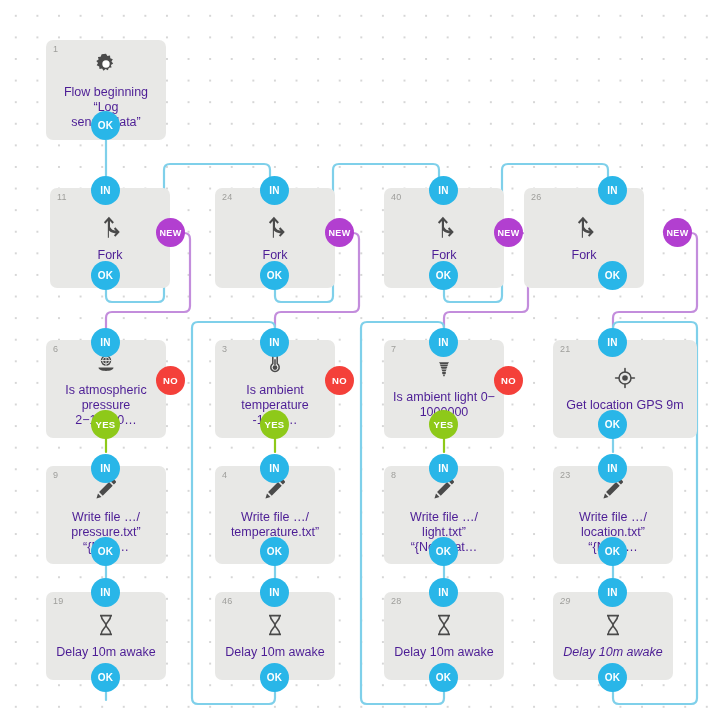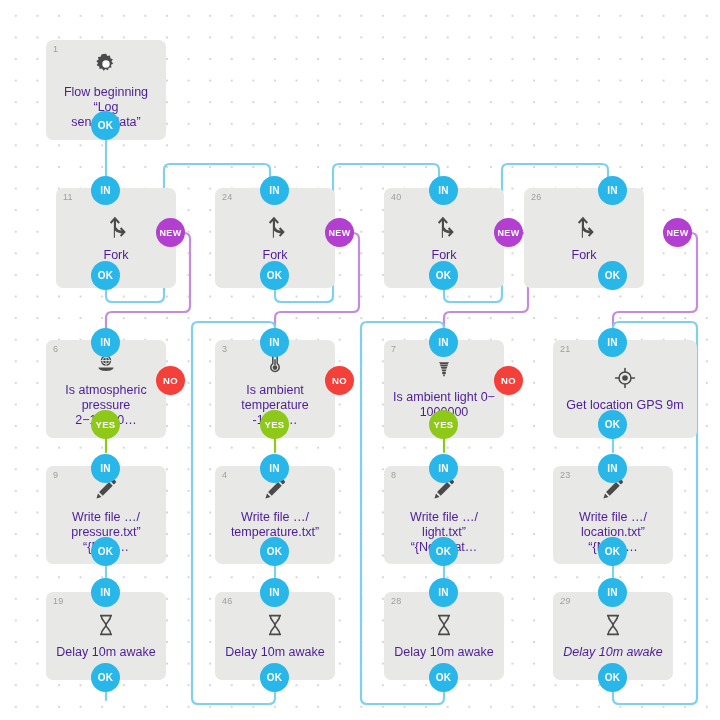--- a/index.html
+++ b/index.html
@@ -110,21 +110,21 @@
             <path fill="#4a4a4a" d="M12 2.6l1.3 2.1 2.4-.55.3 2.45 2.3.95-1.25 2.1 1.6 1.9-2.1 1.3.55 2.4-2.45.3-.95 2.3-2.1-1.25-1.9 1.6-1.3-2.1-2.4.55-.3-2.45-2.3-.95 1.25-2.1-1.6-1.9 2.1-1.3-.55-2.4 2.45-.3.95-2.3z"></path>
             <circle cx="12" cy="12" r="3.4" fill="#ffffff"></circle>
           </svg>
       </span>
       <span class="ntext">Flow beginning “Log
 sensor data”</span>
     </div>
   </div>
   <div class="port ok" style="left:91px;top:111px;">OK</div>
 
-  <div class="node" style="left:56px;top:188px;width:120px;height:100px;padding-left:48px;">
+  <div class="node" style="left:50px;top:188px;width:120px;height:100px;padding-left:48px;">
     <span class="nid">11</span>
     <div class="body">
       <span class="icon">
         <svg width="26" height="26" viewBox="0 0 24 24">
             <path fill="#4a4a4a" d="M10 22V10.5c0-2 0-4 0-4l-2.3 2.4-1.3-1.4L11 2.5l4.6 5-1.3 1.4L12 6.5V12c1.2 2.3 3 3.2 5.2 3.4l-1.6-1.7 1.3-1.4 4.1 4.4-4.1 4.4-1.3-1.4 1.7-1.8c-2.5-.1-4.6-.9-6.3-2.6V22z"></path>
           </svg>
       </span>
       <span class="ntext">Fork</span>
     </div>
   </div>

